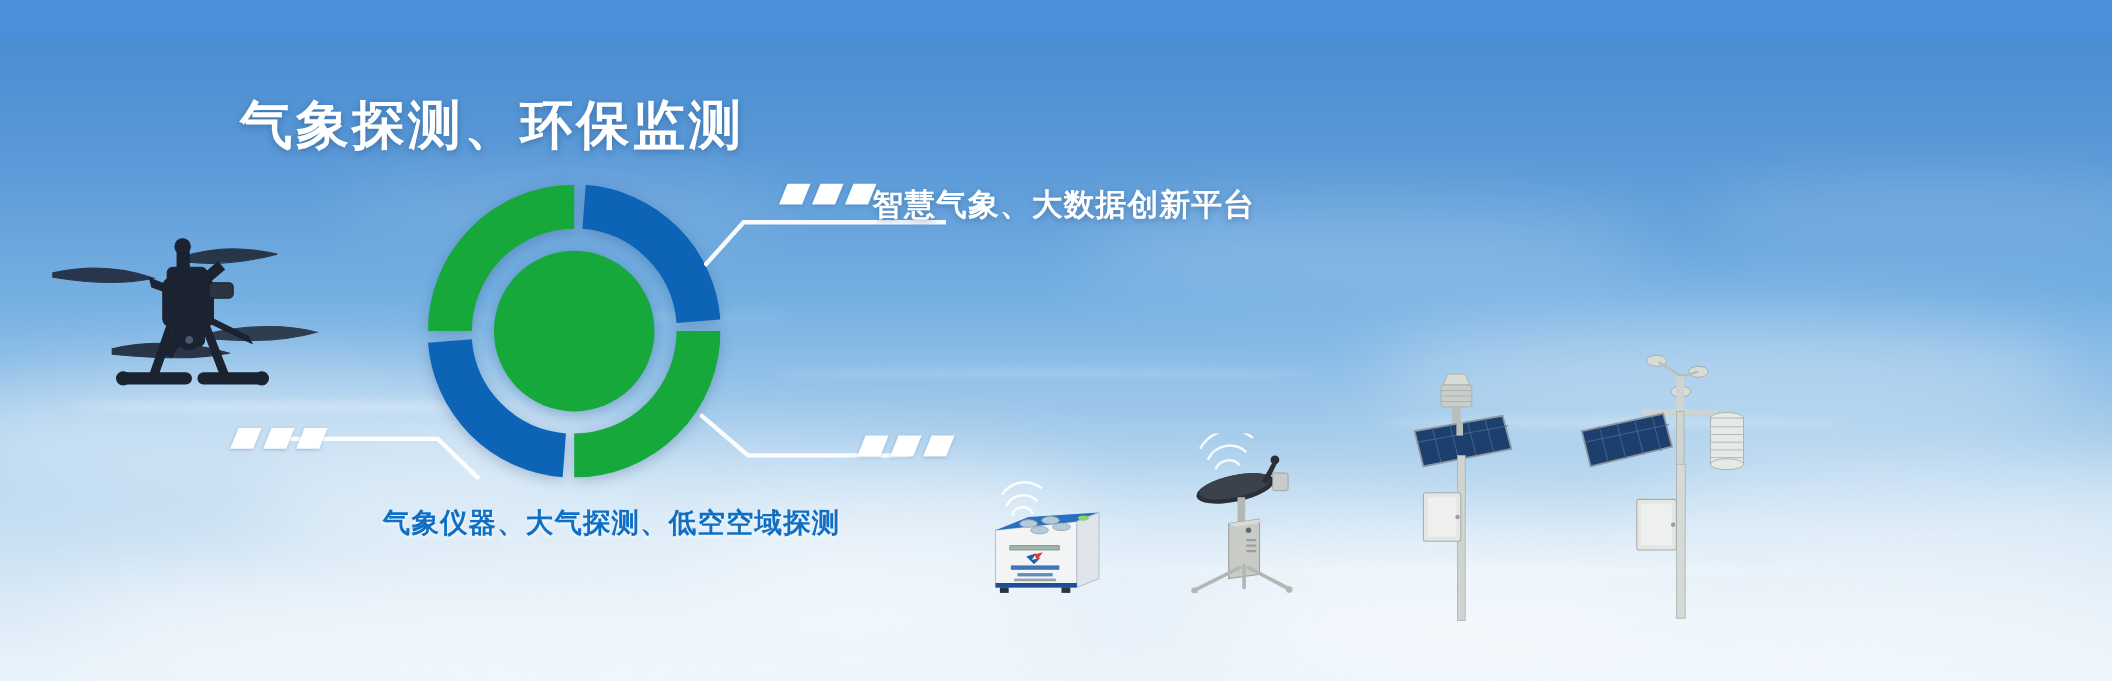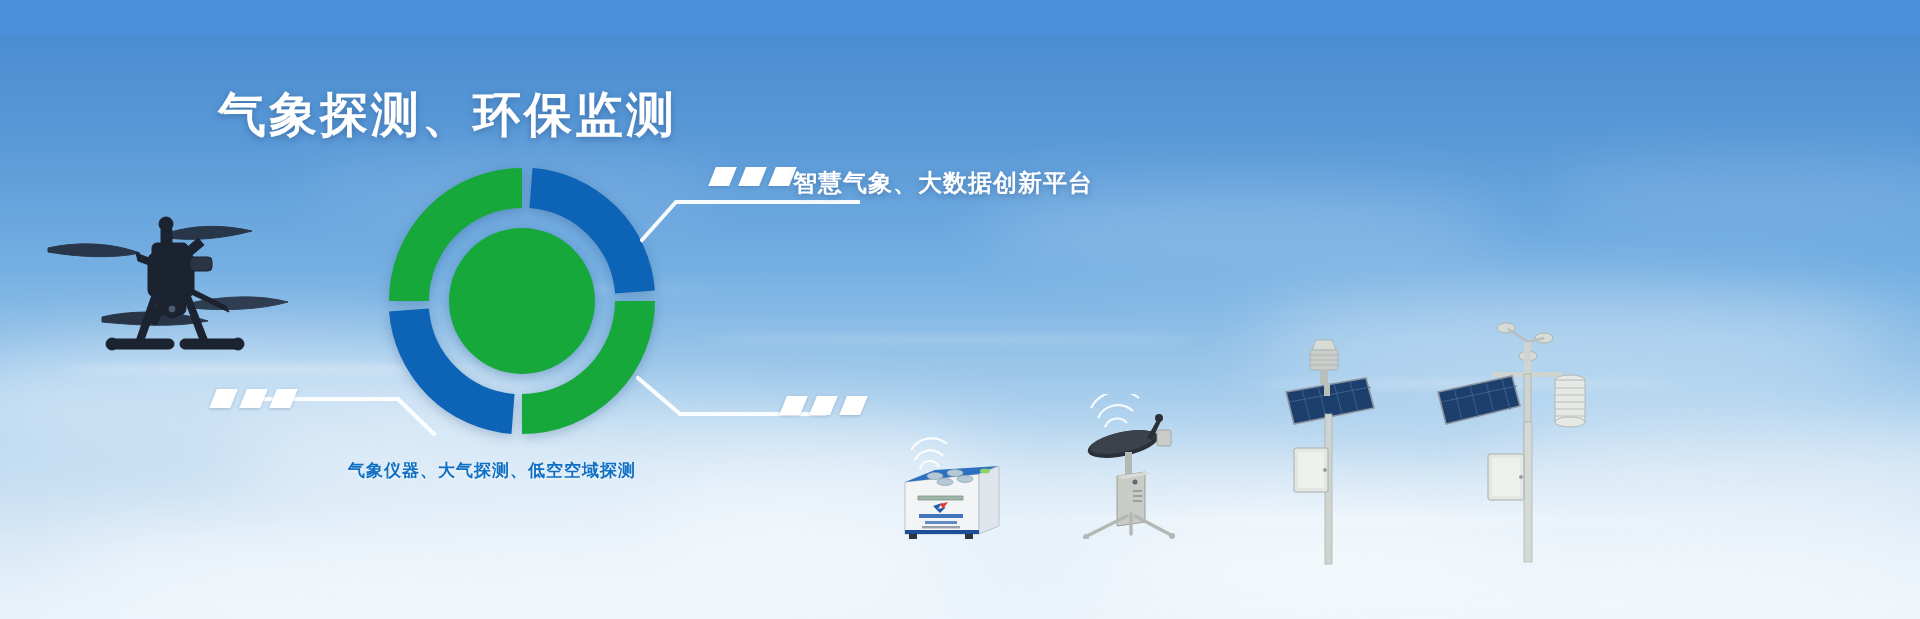--- a/index.html
+++ b/index.html
@@ -67,26 +67,26 @@
     transform:skewX(-22deg);
     box-shadow:0 1px 3px rgba(30,70,120,.25);
   }
 
   
   .callout-text {
     position:absolute; white-space:nowrap;
     font-weight:bold; color:#ffffff;
     text-shadow:0 2px 6px rgba(30,70,120,.40);
   }
-  #callout-top { left:793px; top:131px; font-size:24px; letter-spacing:1px; }
+  #callout-top { left:793px; top:131px; font-size:28px; letter-spacing:1px; }
   #callout-main { left:655px; top:232px; font-size:37px; letter-spacing:1px;
                   text-shadow:0 2px 8px rgba(30,70,120,.42); }
   #callout-bottom {
     position:absolute; left:348px; top:423px; white-space:nowrap;
-    font-size:17px; font-weight:bold; color:#0f6fc4; letter-spacing:1px;
+    font-size:25px; font-weight:bold; color:#0f6fc4; letter-spacing:1px;
     text-shadow:0 1px 3px rgba(255,255,255,.75);
   }
 
   
   #drone { position:absolute; left:40px; top:155px; width:250px; height:195px; }
 
   
   .equip { position:absolute; }
 
   

